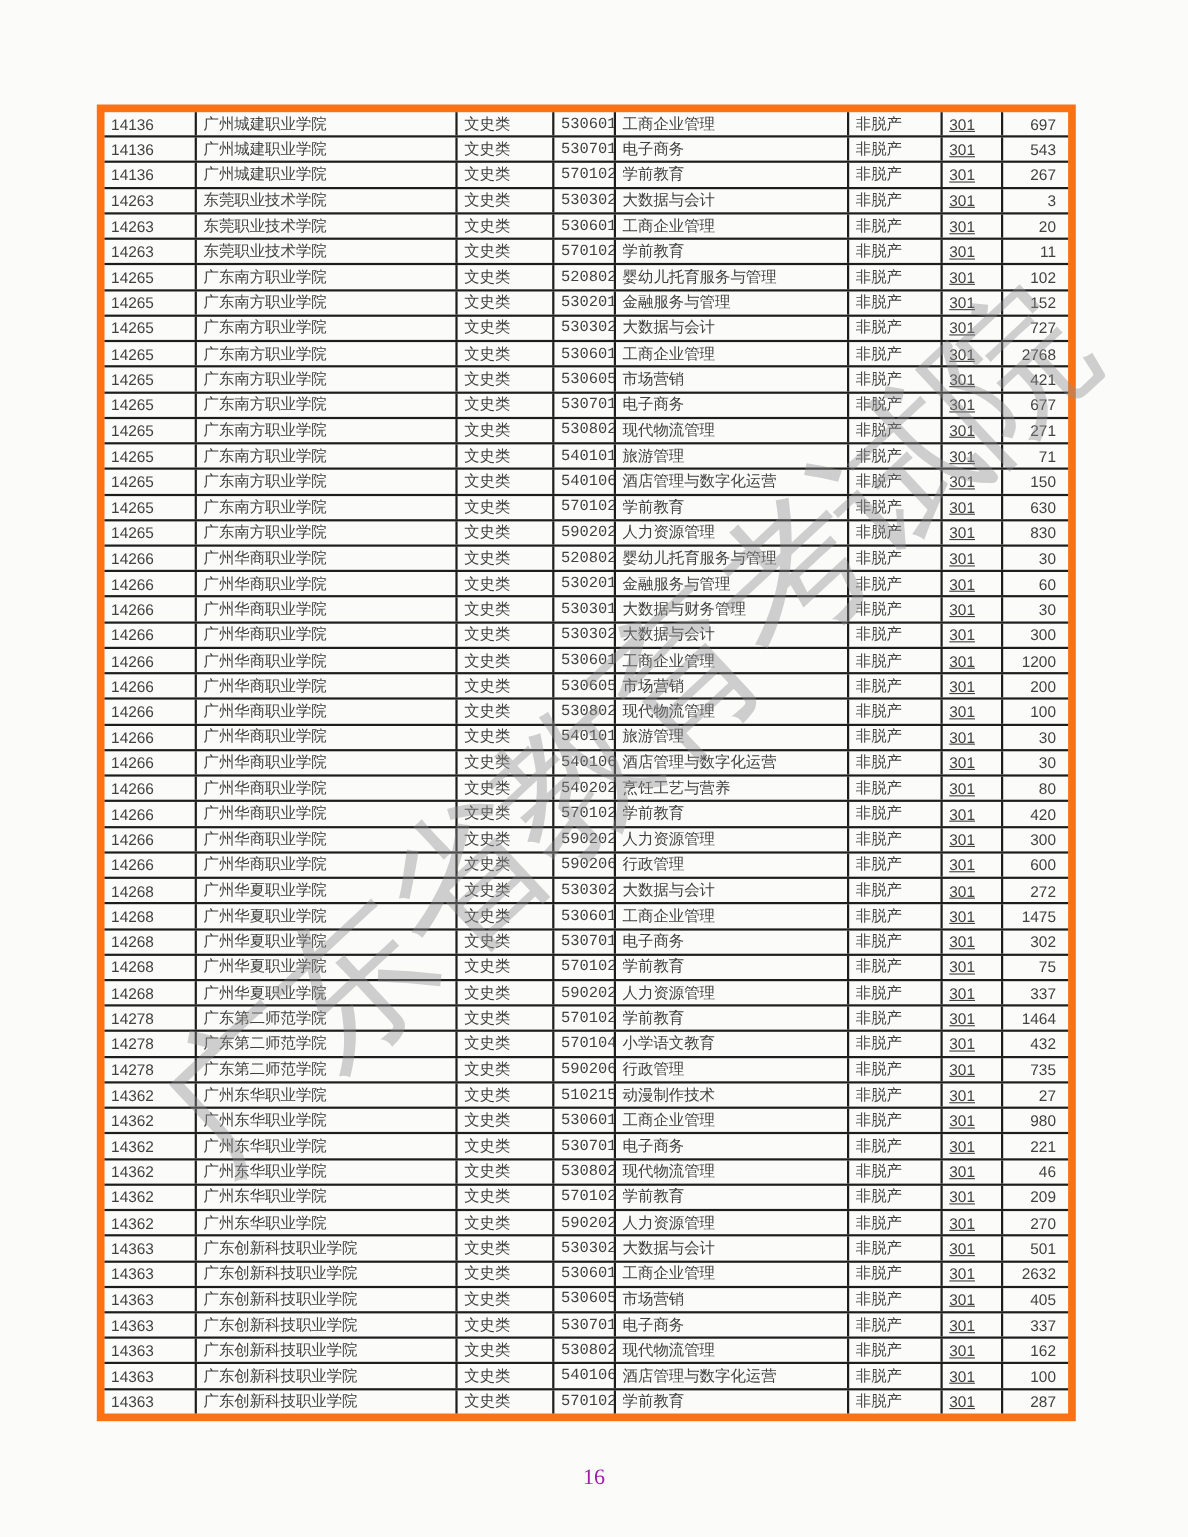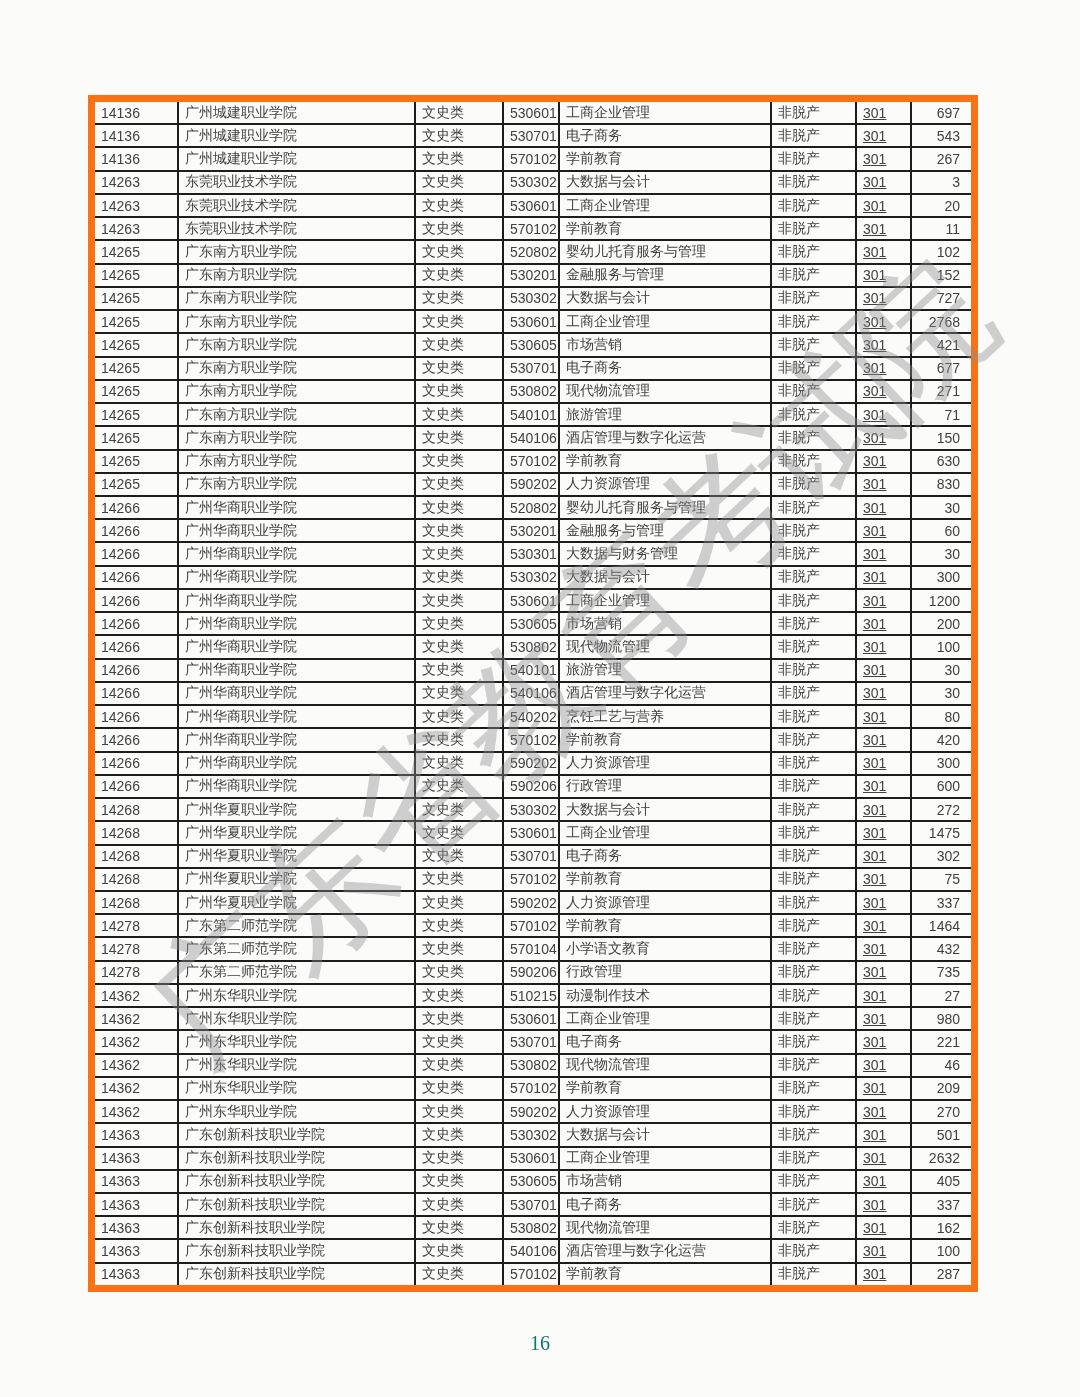--- a/index.html
+++ b/index.html
@@ -39,21 +39,21 @@
     padding-left: 6px;
     font-size: 14px;
     color: #414141;
     overflow: hidden;
     white-space: nowrap;
   }
   .cell + .cell { border-left: 2px solid #1d1d1d; }
   .c0 { width: 82px; }
   .c1 { width: 237px; }
   .c2 { width: 88px; }
-  .c3 { width: 56px; }
+  .c3 { width: 56px; font-family: Liberation Mono, monospace; }
   .c4 { width: 190px; }
   .c5 { width: 85px; margin-left: 22px; }
   .c6 { width: 55px; text-decoration: underline; }
   .c7 { width: 56px; }
   .num {
     justify-content: flex-end;
     padding-left: 0;
     padding-right: 6px;
   }
   .watermark {
@@ -72,21 +72,21 @@
     pointer-events: none;
   }
   .page-number {
     position: absolute;
     left: 0;
     right: 0;
     top: 1332px;
     text-align: center;
     font-family: "Liberation Serif", "DejaVu Serif", serif;
     font-size: 20px;
-    color: #0f766e;
+    color: #a21caf;
     z-index: 1;
   }
 </style>
 </head>
 <body>
 
 <div class="page">
 
   <div class="admissions-table">
   <div class="row">

